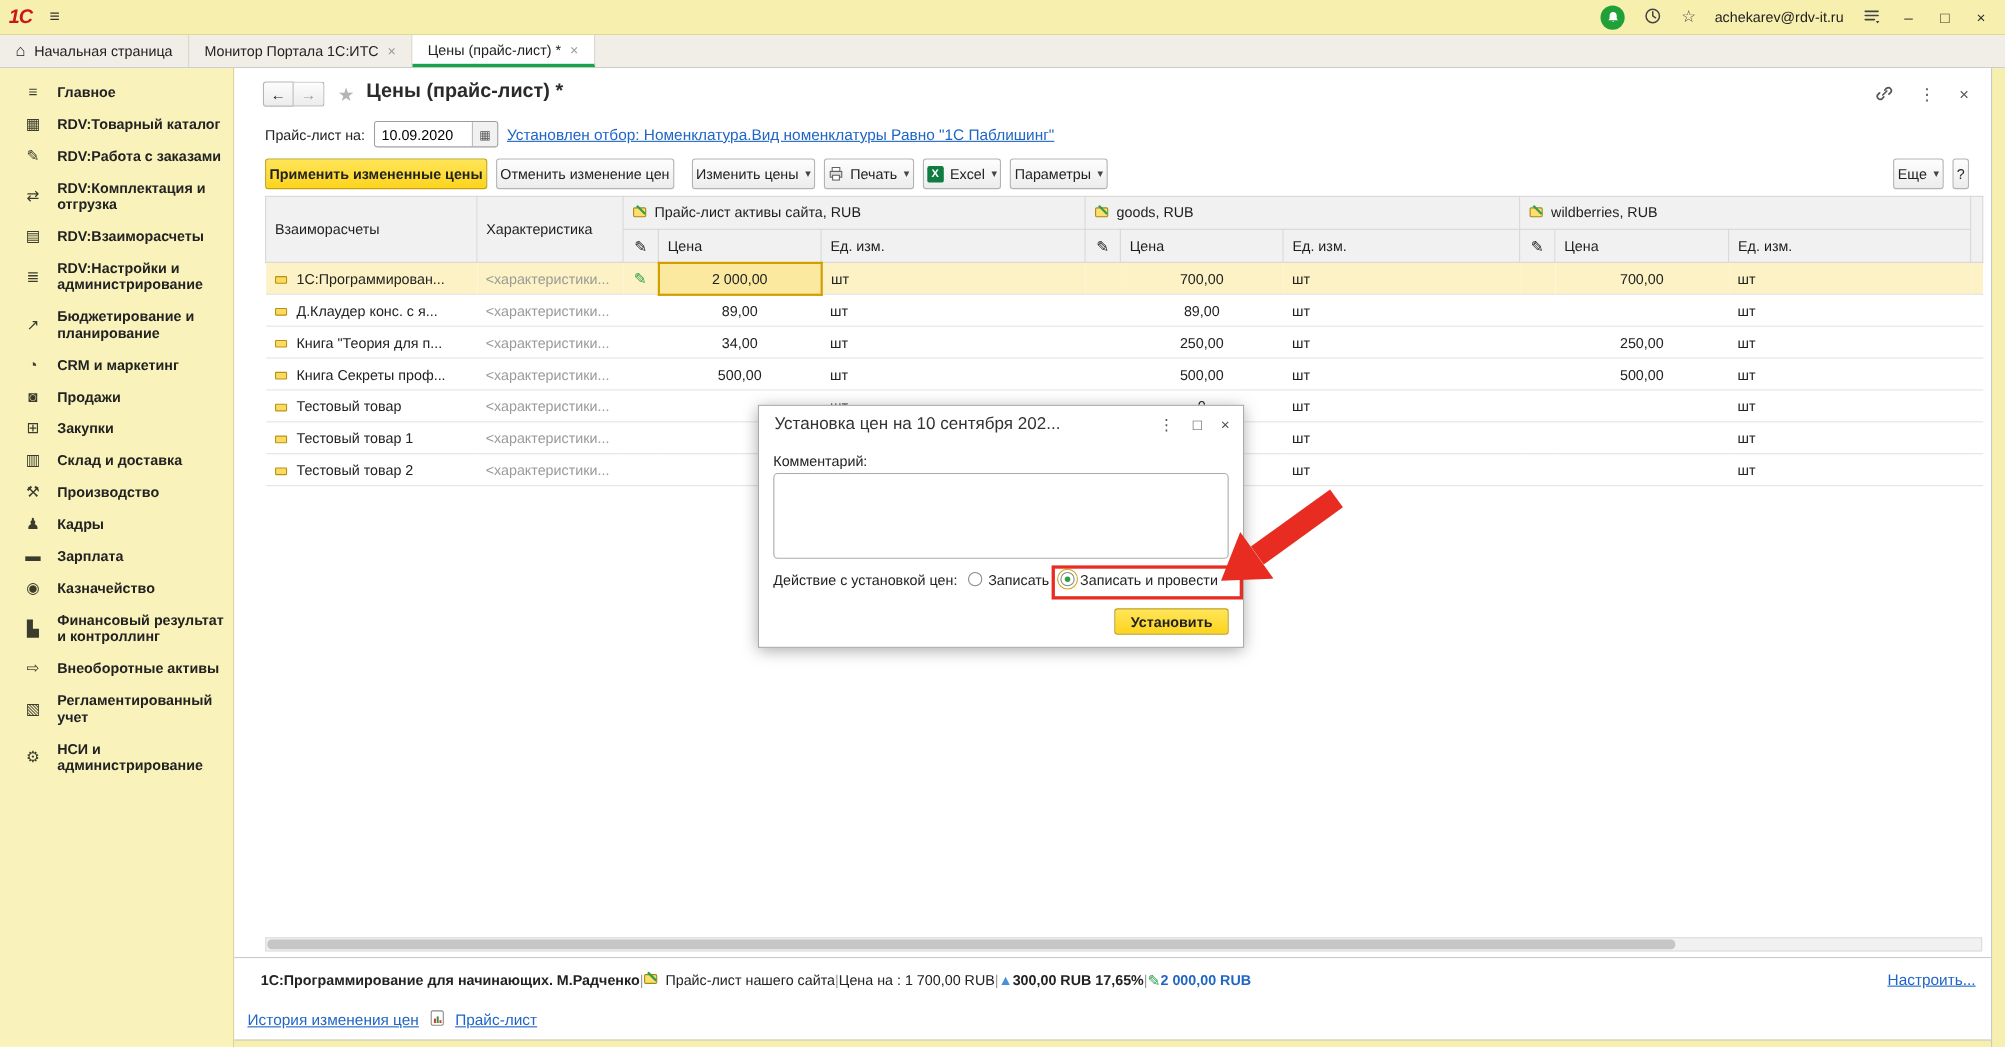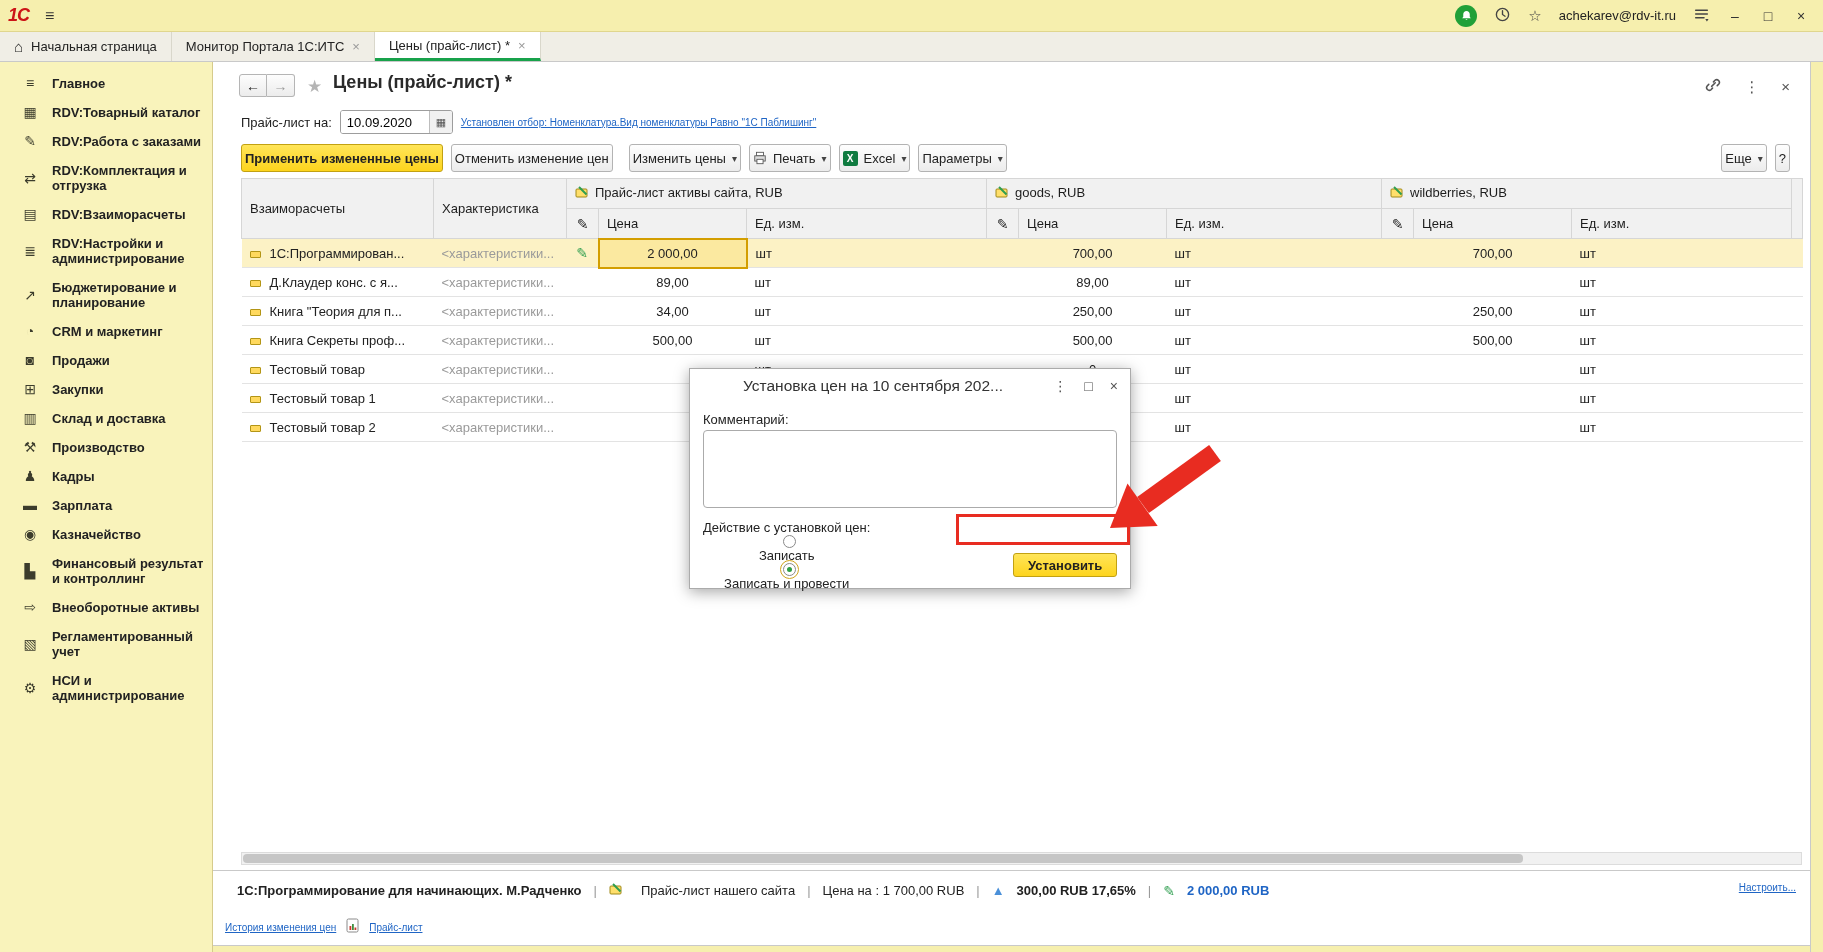--- a/index.html
+++ b/index.html
@@ -42,21 +42,21 @@
   .nav-btn:last-child { border-radius:0 3px 3px 0; border-left:none; color:#999; }
   #fav-star { position:absolute; left:94px; top:14px; font-size:17px; color:#b5b5b5; cursor:pointer; }
   #page-title { position:absolute; left:120px; top:10px; font-size:18px; font-weight:600; color:#2a2a2a; }
   #form-winctl { position:absolute; right:20px; top:14px; display:flex; gap:22px; align-items:center; }
   .fw-ico { font-size:15px; color:#555; cursor:pointer; line-height:1; }
 
   #filter-row { position:absolute; left:28px; top:48px; display:flex; align-items:center; gap:8px; }
   #date-wrap { display:flex; height:24px; border:1px solid #9d9d9d; border-radius:3px; overflow:hidden; }
   #date-input { width:88px; border:none; outline:none; padding:0 6px; font-size:13px; font-family:inherit; }
   #cal-btn { width:23px; background:#f1f1f1; border-left:1px solid #bdbdbd; display:flex; align-items:center; justify-content:center; font-size:11px; color:#555; cursor:pointer; }
-  a.lnk { color:#1f65c5; text-decoration:underline; font-size:10px; cursor:pointer; }
+  a.lnk { color:#1f65c5; text-decoration:underline; font-size:14px; cursor:pointer; }
 
   #toolbar { position:absolute; left:28px; top:82px; display:flex; gap:8px; align-items:center; }
   #toolbar-right { position:absolute; right:20px; top:82px; display:flex; gap:8px; }
   .btn { display:inline-flex; align-items:center; gap:6px; height:28px; padding:0 3px; border:1px solid #b3b3b3; border-radius:3px; background:linear-gradient(#fefefe,#ececec); font-size:13px; color:#222; cursor:pointer; white-space:nowrap; }
   .btn-primary { background:linear-gradient(#ffe559,#fdd41d); border-color:#c2a112; font-weight:bold; }
   .caret { font-size:10px; color:#444; }
   .excel-badge { width:15px; height:15px; background:#107c41; color:#fff; font-size:10px; font-weight:bold; border-radius:2px; display:flex; align-items:center; justify-content:center; }
 
   
   #price-table { position:absolute; left:28px; top:116px; border-collapse:collapse; table-layout:fixed; width:1561px; font-size:13px; }
@@ -71,37 +71,37 @@
   .char { color:#9a9a9a; }
   .row-marker { display:inline-block; width:11px; height:7px; background:#ffd95e; border:1px solid #b39516; border-radius:1px; margin-right:9px; }
   .grp-ico { display:inline-block; vertical-align:-2px; margin-right:6px; }
 
   #hscroll { position:absolute; left:28px; top:790px; width:1561px; height:13px; background:#f1f1f1; border:1px solid #dcdcdc; }
   #hscroll-thumb { position:absolute; left:1px; top:1px; width:1280px; height:9px; background:#c6c6c6; border-radius:4px; }
 
   #panel-sep { position:absolute; left:0; top:808px; width:1597px; border-top:1px solid #c9c9c9; }
 
   
-  #footer-info { position:absolute; left:24px; top:820px; display:flex; align-items:center; gap:12px; font-size:13px; white-space:nowrap; }
+  #footer-info { position:absolute; left:24px; top:820px; display:flex; align-items:center; gap:0; font-size:13px; white-space:nowrap; }
   .sep { color:#999; }
   .b { font-weight:bold; }
   .blue-b { font-weight:bold; color:#1f65c5; }
   .tri-up { color:#4a90d9; font-size:13px; }
   .pencil-green { color:#2e9e4f; font-size:14px; }
   #configure-link { position:absolute; right:14px; top:820px; }
   #links-row { position:absolute; left:12px; top:856px; display:flex; align-items:center; gap:10px; }
 
   
   #dialog { position:absolute; left:689px; top:368px; width:442px; height:221px; background:#fff; border:1px solid #ababab; box-shadow:0 3px 14px rgba(0,0,0,.35); z-index:20; }
   #dialog-titlebar { display:flex; align-items:center; height:34px; padding:0 12px 0 14px; }
-  #dialog-title { font-size:15.5px; color:#333; flex:1; white-space:nowrap; overflow:hidden;margin-left:39px; }
+  #dialog-title { font-size:15.5px; color:#333; flex:1; white-space:nowrap; overflow:hidden; }
   .dlg-ico { font-size:14px; color:#555; cursor:pointer; margin-left:17px; line-height:1; }
   #comment-label { position:absolute; left:13px; top:43px; font-size:13px; }
   #comment-box { position:absolute; left:13px; top:61px; width:414px; height:78px; border:1px solid #ababab; border-radius:4px; resize:none; font-family:inherit; font-size:13px; padding:4px 6px; outline:none; }
-  #action-row { position:absolute; left:13px; top:151px; display:flex; align-items:center; font-size:13px; white-space:nowrap;flex-direction:column; }
+  #action-row { position:absolute; left:13px; top:151px; display:flex; align-items:flex-start; font-size:13px; white-space:nowrap; }
   .radio { display:inline-block; width:13px; height:13px; border:1px solid #8a8a8a; border-radius:50%; background:#fff; margin:0 5px 0 10px; position:relative; vertical-align:-2px; cursor:pointer; }
   .radio.checked { outline:1px solid #cfa41c; outline-offset:2px; }
   .radio.checked::after { content:""; position:absolute; left:3px; top:3px; width:5px; height:5px; border-radius:50%; background:#2e9e44; }
   #dlg-submit { position:absolute; left:323px; top:184px; height:24px; padding:0 14px; font-weight:bold; }
 
   
   #annotation-rect { position:absolute; left:956px; top:514px; width:174px; height:31px; border:3px solid #e82c21; z-index:22; pointer-events:none; }
   #annotation-arrow { position:absolute; left:1085px; top:428px; z-index:23; pointer-events:none; }
 </style>
 </head>

